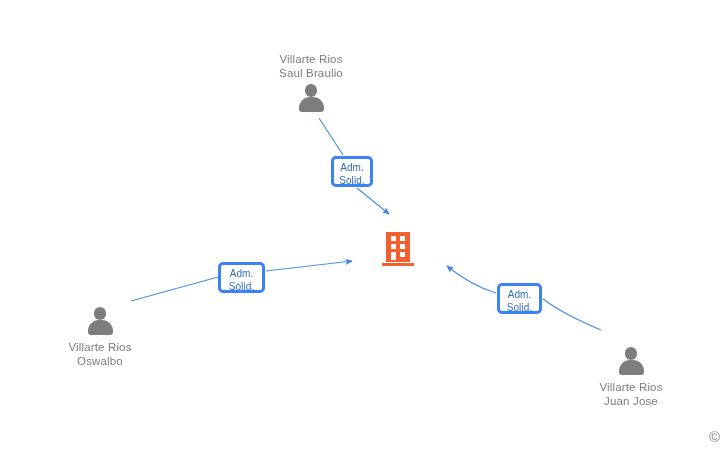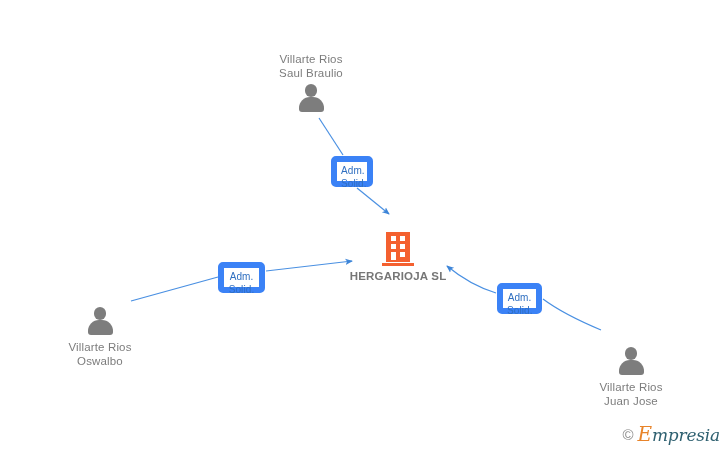--- a/index.html
+++ b/index.html
@@ -118,21 +118,21 @@
     font-weight: bold;
     font-size: 11.5px;
     color: #767676;
     letter-spacing: 0.2px;
   }
 
   
   .edge-label {
     position: absolute;
     box-sizing: border-box;
-    border: 6px solid #3b82f6;
+    border: 3px solid #3b82f6;
     border-radius: 5px;
     background: #ffffff;
     color: #2f6fc0;
     font-size: 10px;
     line-height: 13px;
     text-align: center;
     padding: 2px 4px 3px 4px;
     white-space: pre-line;
     letter-spacing: 0.1px;
   }
@@ -206,21 +206,20 @@
     <div class="building">
       <div class="tower"></div>
       <div class="win" style="left:9px;  top:4px;"></div>
       <div class="win" style="left:18px; top:4px;"></div>
       <div class="win" style="left:9px;  top:12px;"></div>
       <div class="win" style="left:18px; top:12px;"></div>
       <div class="door" style="left:9px;  top:20px;"></div>
       <div class="win" style="left:18px; top:20px;"></div>
       <div class="base"></div>
     </div>
-    <div class="label">HERGARIOJA SL</div>
   </div>
 
   <div class="node person" style="left:100px; top:298px;">
     <div class="avatar">
       <div class="head"></div>
       <div class="body"></div>
     </div>
     <div class="label">Villarte Rios
 Oswalbo</div>
   </div>
@@ -238,16 +237,15 @@
 Solid.</div>
 
   <div class="edge-label" style="left:218px; top:262px; width:47px; height:31px;">Adm.
 Solid.</div>
 
   <div class="edge-label" style="left:497px; top:283px; width:45px; height:31px;">Adm.
 Solid.</div>
 
   <div class="watermark">
     <span class="copy">©</span>
-    <span class="brand"><span class="cap">E</span><span>mpresia</span></span>
   </div>
 
 </div>
 
 </body></html>

